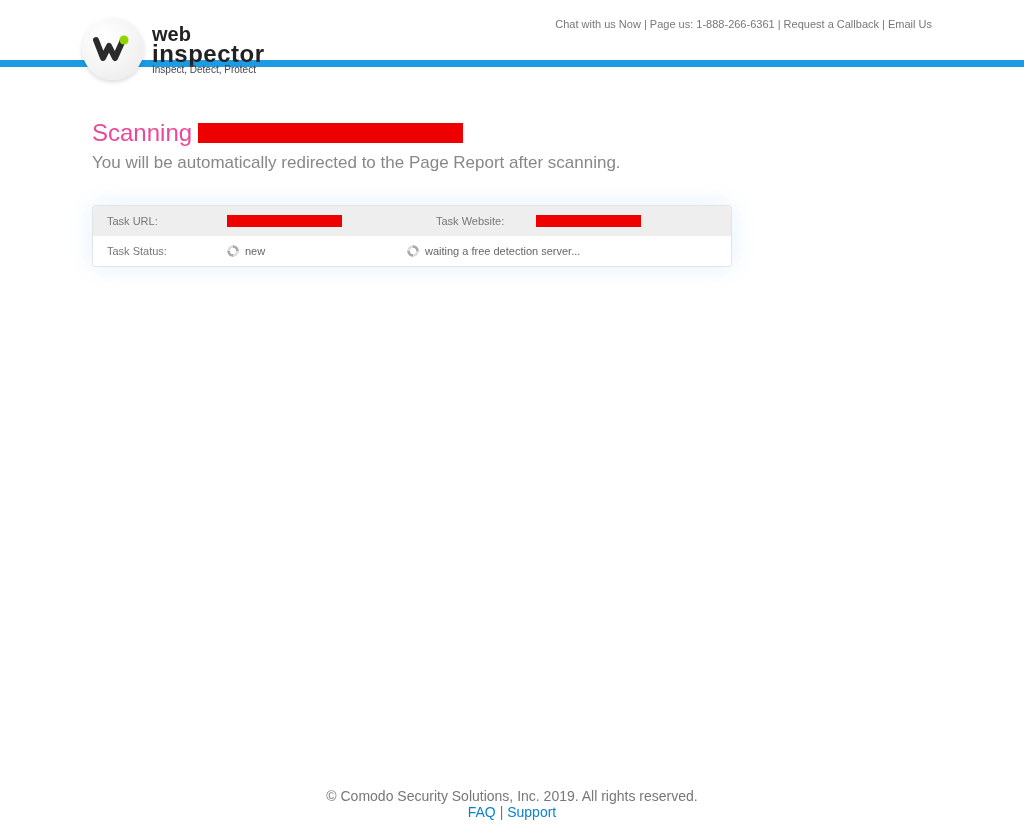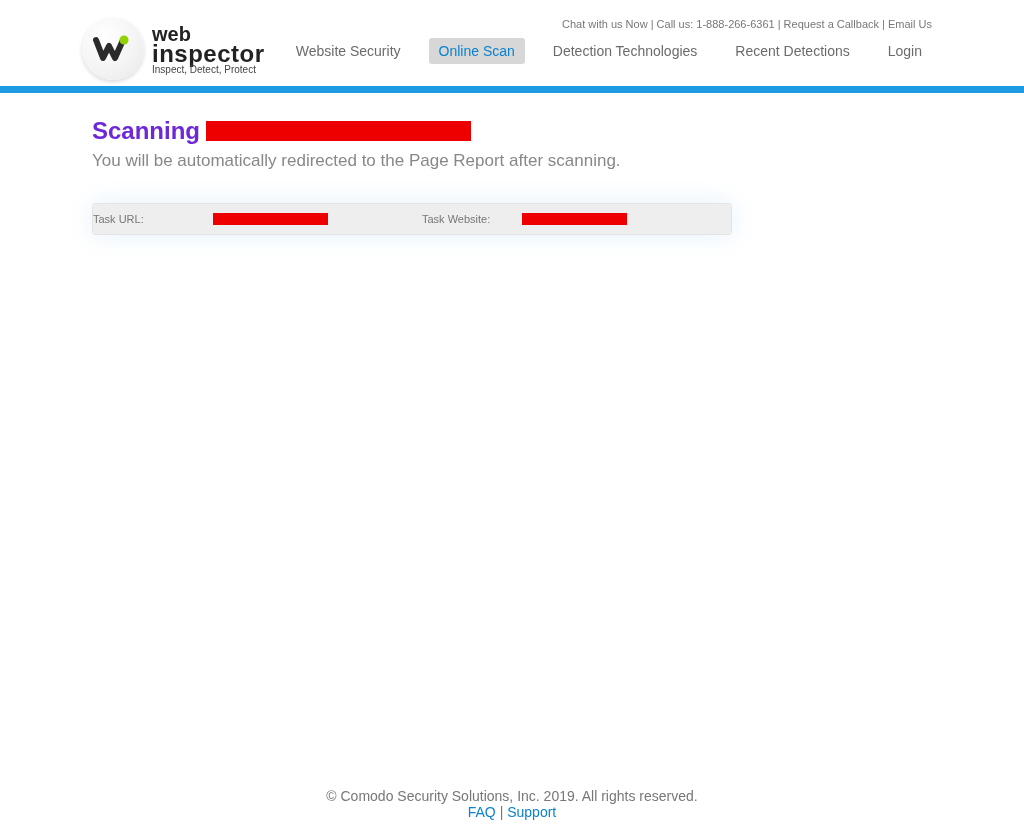--- a/index.html
+++ b/index.html
@@ -31,29 +31,29 @@
 
     
     .divider {
       margin-top:22px; width:100%; height:7px; background:#1d9ae2;
       background-image: radial-gradient(circle at 4px 0, transparent 2.5px, #1d9ae2 2.6px);
       background-size:8px 7px;
     }
 
     
     .main { width:840px; margin:0 auto; padding-top:24px; flex:1; }
-    h1.scan-title { font-size:24px; font-weight:bold; color:#6d28d9; margin-bottom:6px; display:flex; align-items:center; }
+    h1.scan-title { font-size:24px; font-weight:normal; color:#ec4899; margin-bottom:6px; display:flex; align-items:center;margin-top:28px; }
     .redact-lg { display:inline-block; background:#ee0000; height:20px; width:265px; margin-left:6px; }
     .subtitle { font-size:17px; color:#888; margin-bottom:32px; }
 
     .panel { width:640px; border:1px solid #e4e4e4; border-radius:3px; overflow:hidden; box-shadow:0 0 25px rgba(30,140,230,.12); }
     .panel .row { display:flex; flex-wrap:nowrap; font-size:11px; color:#666; }
     .panel .row.header-row { background:#eeeeee; }
     .panel .cell { padding:9px 10px 9px 0; display:flex; align-items:center; }
-    .label-cell { width:120px; padding-left:28px; color:#777; }
+    .label-cell { width:120px; padding-left:28px; color:#777;margin-left:14px; }
     .val-cell { flex:1; }
     .redact-sm { display:inline-block; background:#ee0000; height:12px; width:115px; }
     .redact-md { display:inline-block; background:#ee0000; height:12px; width:105px; }
     .spinner {
       display:inline-block; width:12px; height:12px; margin-right:6px;
       border-radius:50%;
       background:
         conic-gradient(from 0deg,#aaa 0 25%,#ddd 25% 50%,#aaa 50% 75%,#ddd 75% 100%);
       -webkit-mask: radial-gradient(circle at center,transparent 3px,#000 3.5px);
       mask: radial-gradient(circle at center,transparent 3px,#000 3.5px);
@@ -78,30 +78,23 @@
           </svg>
         </div>
         <div class="brand-text">
           <div class="line1">web</div>
           <div class="line2">inspector</div>
           <div class="line3">Inspect, Detect, Protect</div>
         </div>
       </div>
 
       <div class="toplinks">
-        <a href="#">Chat with us Now</a><span> | </span><span>Call us: </span><a href="#">1-888-266-6361</a><span> | </span><a href="#">Request a Callback</a><span> | </span><a href="#">Email Us</a>
+        <a href="#">Chat with us Now</a><span> | </span><span>Page us: </span><a href="#">1-888-266-6361</a><span> | </span><a href="#">Request a Callback</a><span> | </span><a href="#">Email Us</a>
       </div>
 
-      <nav class="nav">
-        <a href="#">Website Security</a>
-        <a href="#" class="active">Online Scan</a>
-        <a href="#">Detection Technologies</a>
-        <a href="#">Recent Detections</a>
-        <a href="#">Login</a>
-      </nav>
     </div>
   </div>
 
   <div class="divider"></div>
 
   <div class="main">
     <h1 class="scan-title">
       <span>Scanning </span>
       <span class="redact-lg"></span>
     </h1>
@@ -111,20 +104,31 @@
       <div class="row header-row">
         <div class="cell label-cell">Task URL:</div>
         <div class="cell val-cell">
             <span class="redact-sm"></span>
           </div>
         <div class="cell label-cell" style="width:100px;padding-left:0">Task Website:</div>
         <div class="cell val-cell">
             <span class="redact-md"></span>
           </div>
       </div>
+      <div class="row">
+        <div class="cell label-cell">Task Status:</div>
+        <div class="cell val-cell" style="flex:0 0 180px">
+          <span class="spinner"></span>
+          <span>new</span>
+        </div>
+        <div class="cell val-cell">
+          <span class="spinner"></span>
+          <span>waiting a free detection server...</span>
+        </div>
+      </div>
     </div>
   </div>
 
   <div class="footer">
     <div>© Comodo Security Solutions, Inc. 2019. All rights reserved.</div>
     <div>
       <a href="#">FAQ</a><span> | </span><a href="#">Support</a>
     </div>
   </div>
 </div>

